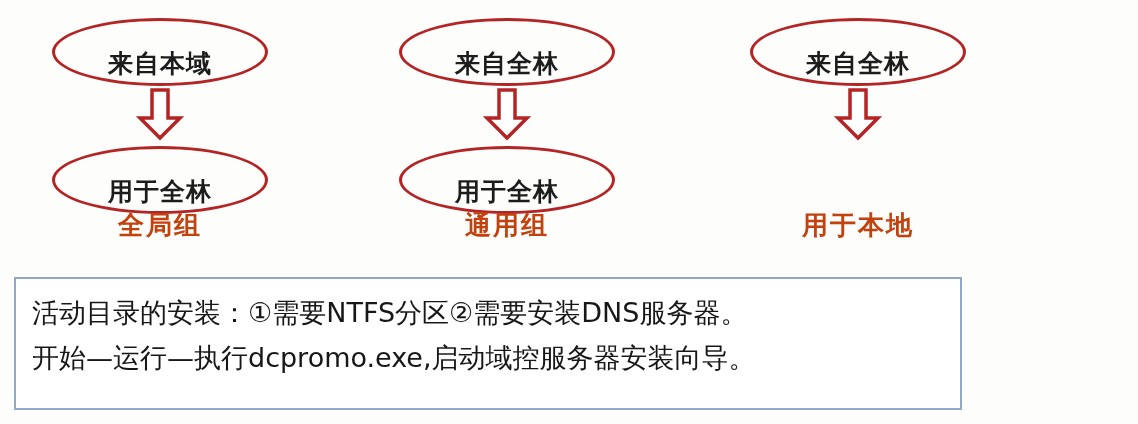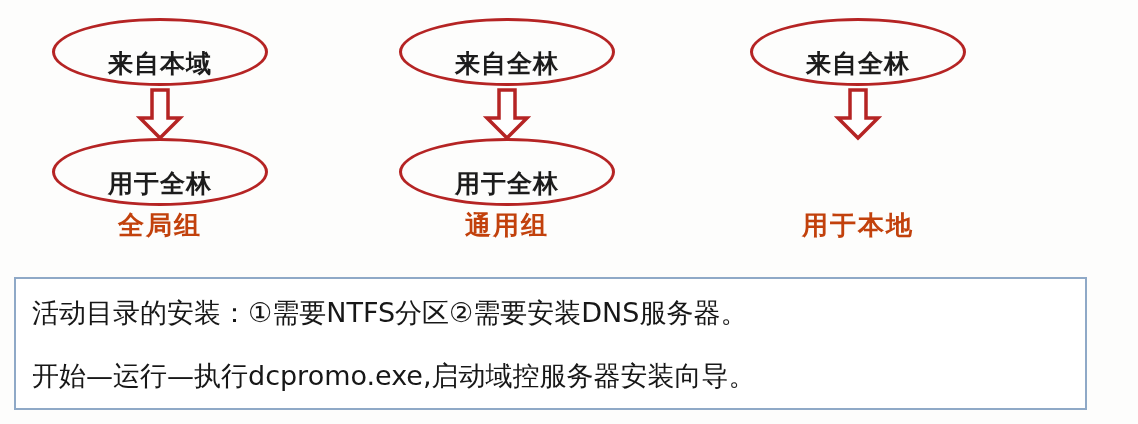--- a/index.html
+++ b/index.html
@@ -40,21 +40,21 @@
     height: 68px;
     border: 3.5px solid #b52424;
     border-radius: 50%;
     background: transparent;
     box-sizing: border-box;
     display: flex;
     align-items: center;
     justify-content: center;
   }
   .ellipse-node.top { top: 10px; }
-  .ellipse-node.bottom { top: 130px; }
+  .ellipse-node.bottom { top: 138px; }
 
   .ellipse-label {
     font-family: "DejaVu Serif", "Liberation Serif", serif;
     font-weight: bold;
     font-size: 25px;
     color: #1c1c1c;
     letter-spacing: 1px;
     line-height: 1;
     white-space: nowrap;
     transform: translateY(-1px);
@@ -82,39 +82,39 @@
     font-size: 26px;
     color: #c2410c;
     letter-spacing: 2px;
     white-space: nowrap;
   }
 
   #note-box {
     position: absolute;
     left: 14px;
     top: 277px;
-    width: 1073px;
+    width: 948px;
     height: 133px;
     box-sizing: border-box;
     border: 2px solid #8fa9c7;
     background: #ffffff;
     padding: 11px;
   }
 
   .note-line {
     position: absolute;
     left: 16px;
     font-family: "DejaVu Sans", "Liberation Sans", sans-serif;
     font-size: 27px;
     color: #171717;
     white-space: nowrap;
     letter-spacing: 0px;
   }
   #note-line-0 { top: 16px; }
-  #note-line-1 { top: 79px; }
+  #note-line-1 { top: 61px; }
 </style>
 </head>
 <body>
 
 <div id="diagram-area">
 
   <div class="group-column" id="group-column-0">
     <div class="ellipse-node top">
       <span class="ellipse-label">来自本域</span>
     </div>

